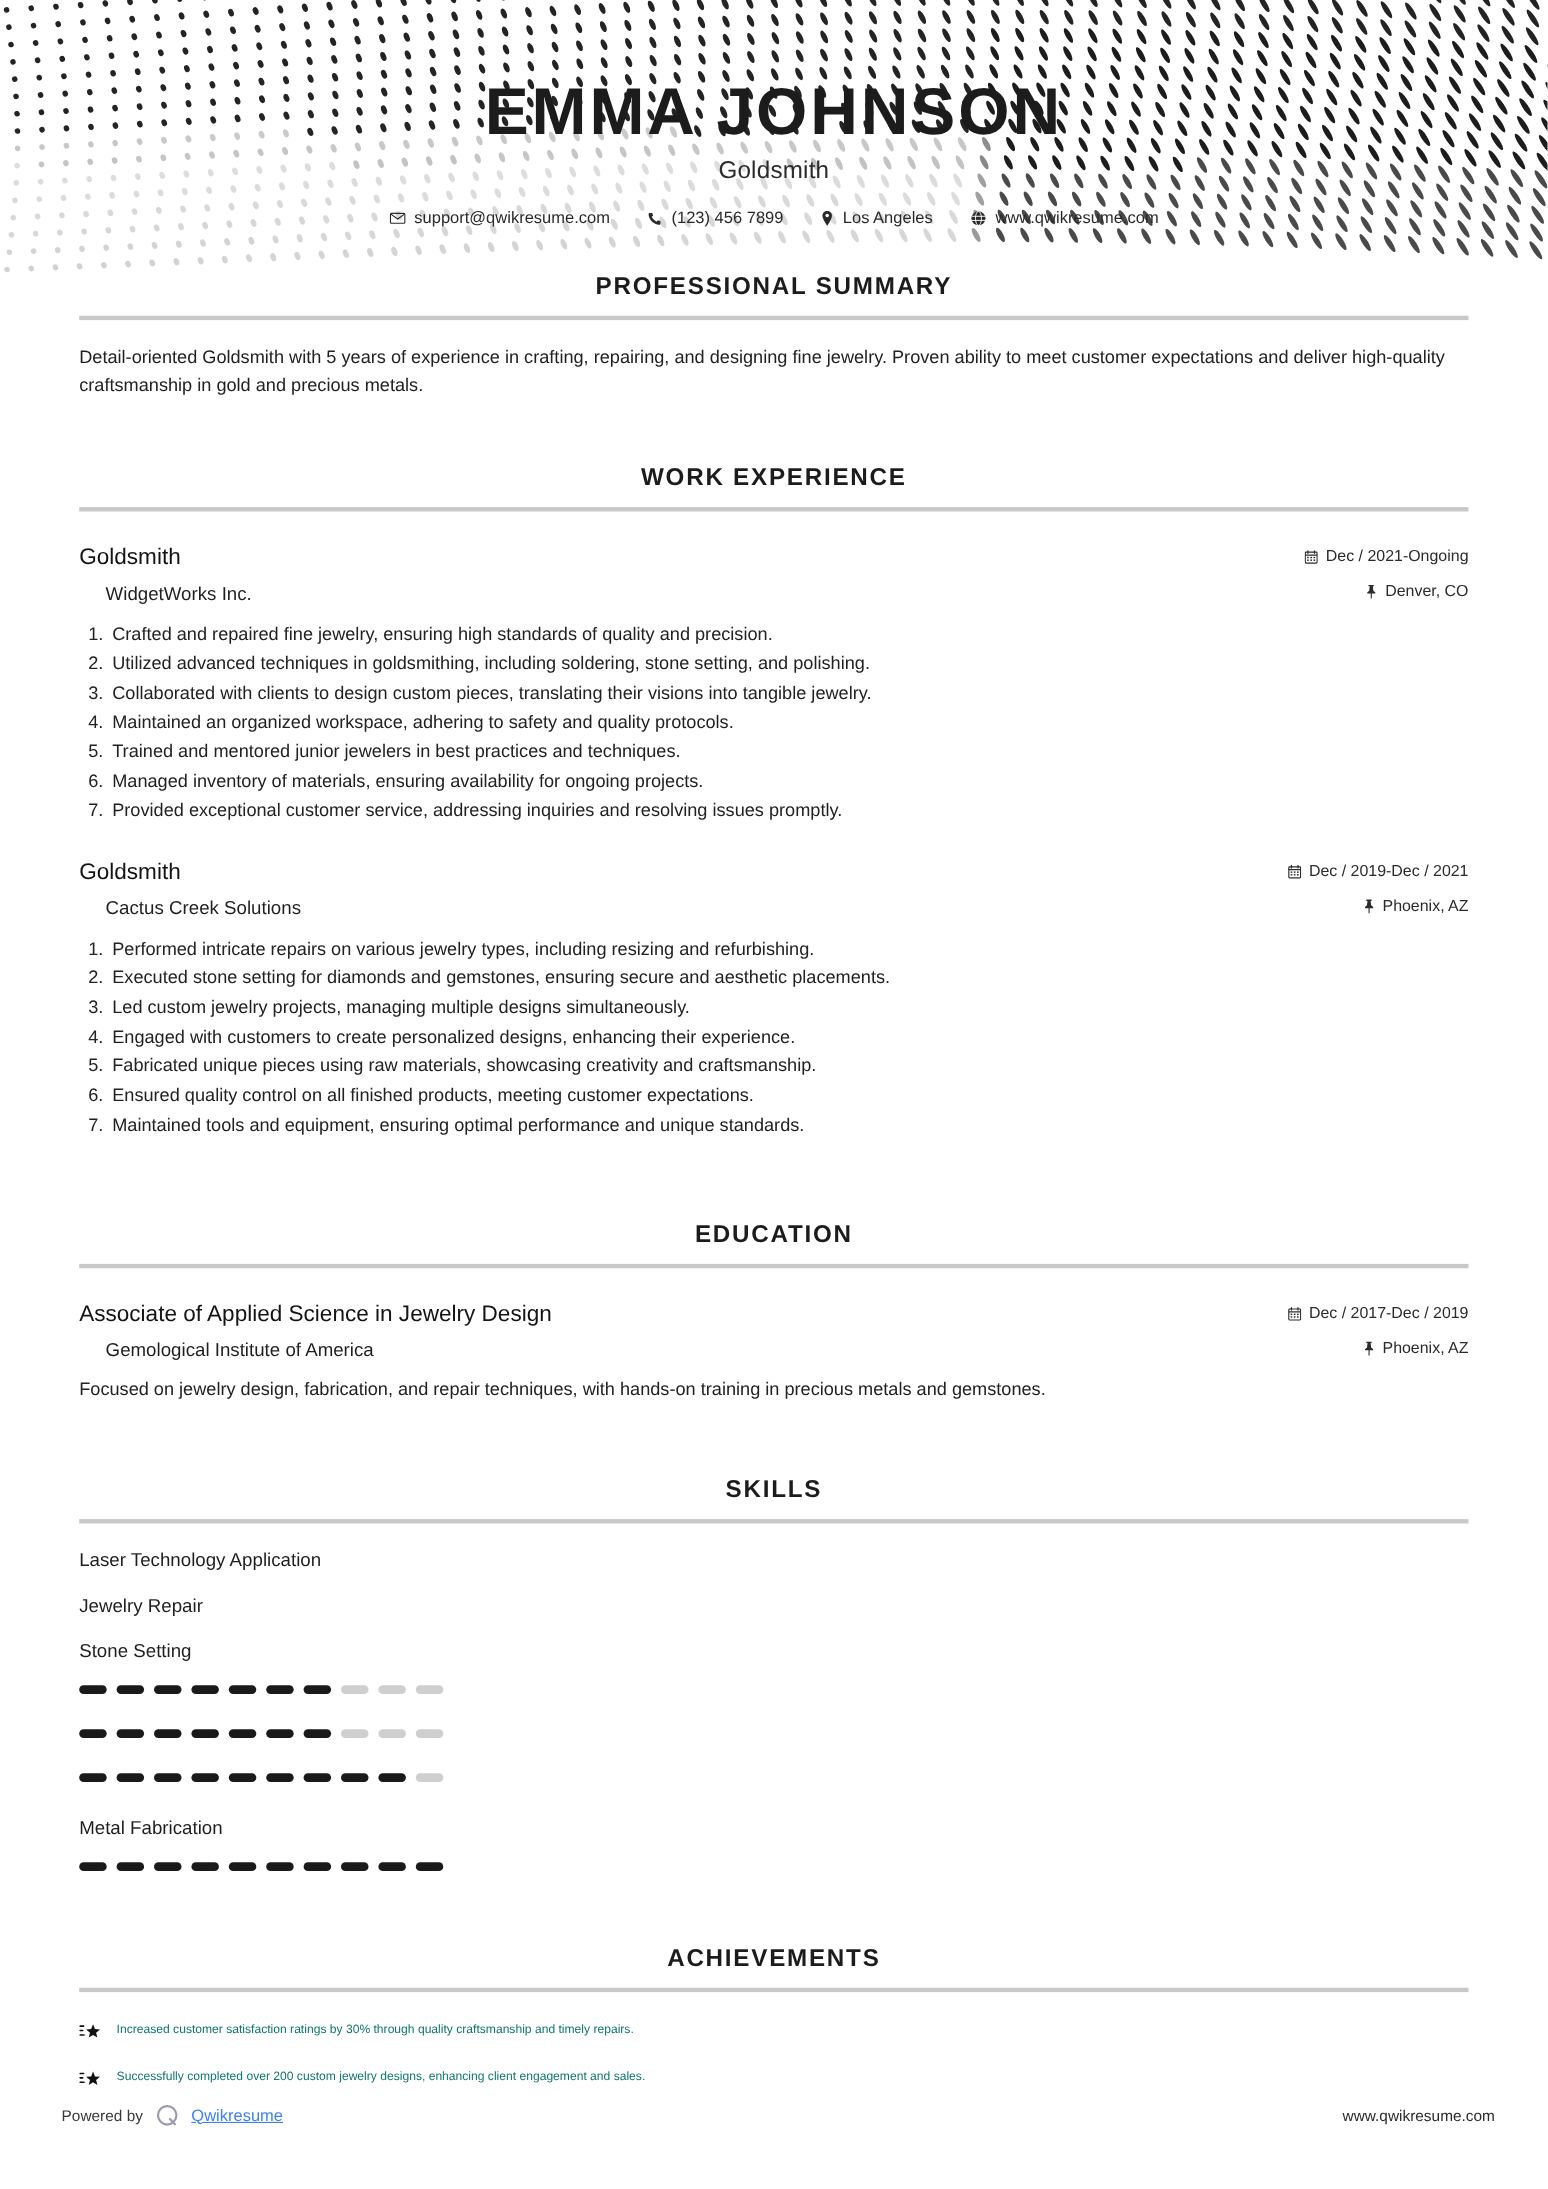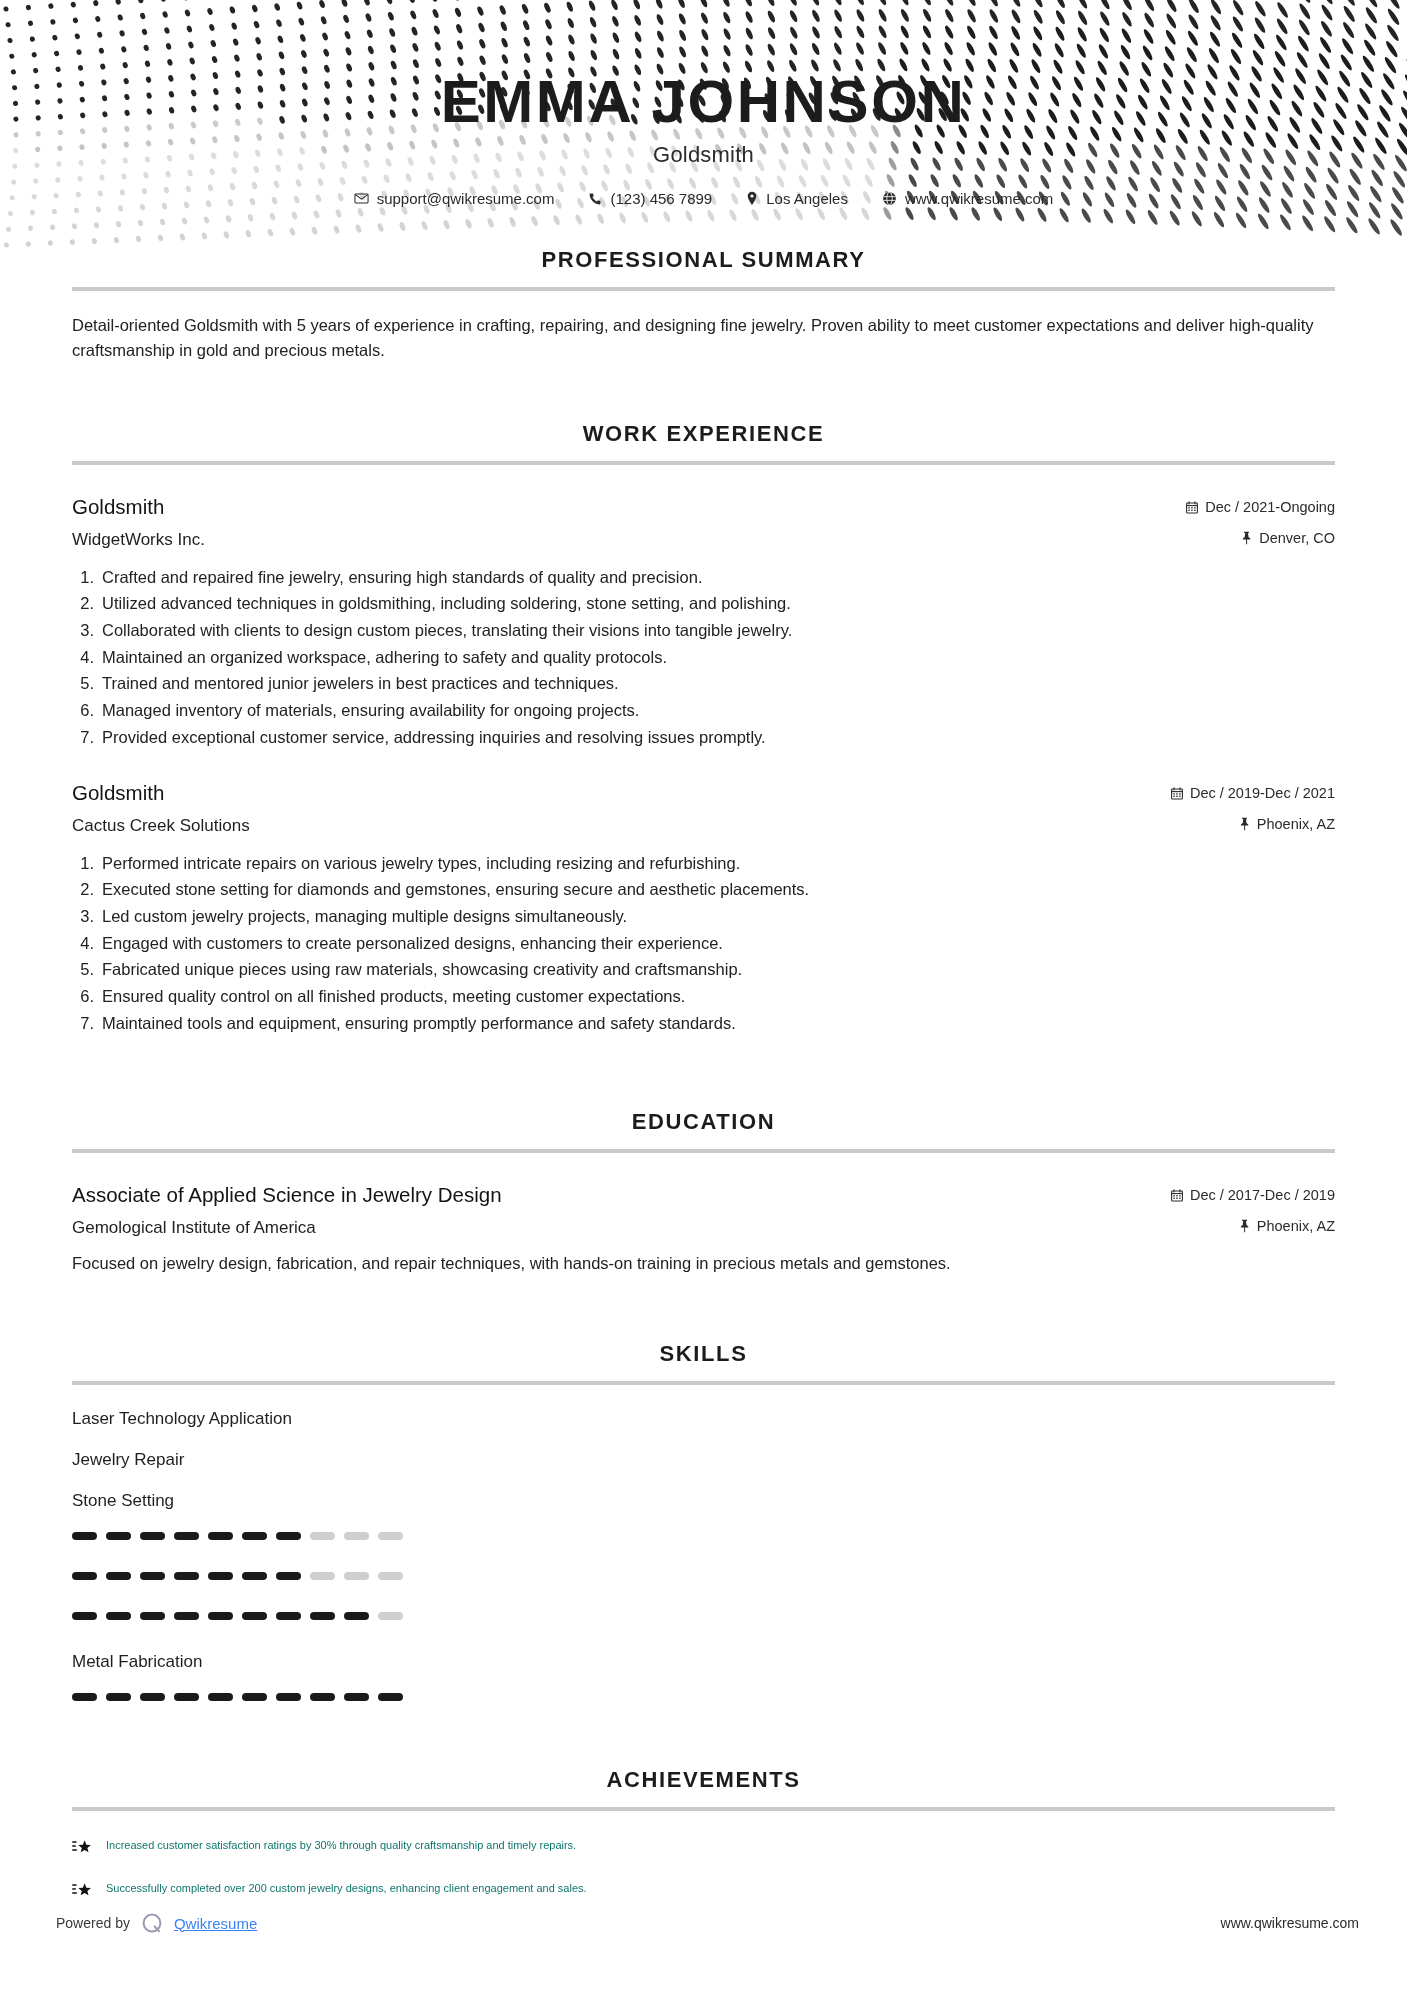--- a/index.html
+++ b/index.html
@@ -126,20 +126,21 @@
     align-items: center;
     gap: 7px;
     white-space: nowrap;
   }
 
   .entry-sub {
     display: flex;
     justify-content: space-between;
     align-items: baseline;
     margin-top: 11px;
+    margin-left: 24px;
   }
 
   .entry-org {
     font-size: 17px;
     color: #1f1f1f;
   }
 
   .bullets {
     list-style: none;
     margin-top: 14px;
@@ -1357,21 +1358,21 @@
             <li>
               <span class="num">5.</span>
               <span>Fabricated unique pieces using raw materials, showcasing creativity and craftsmanship.</span>
             </li>
             <li>
               <span class="num">6.</span>
               <span>Ensured quality control on all finished products, meeting customer expectations.</span>
             </li>
             <li>
               <span class="num">7.</span>
-              <span>Maintained tools and equipment, ensuring promptly performance and safety standards.</span>
+              <span>Maintained tools and equipment, ensuring optimal performance and unique standards.</span>
             </li>
           </ul>
         </div>
       </div>
   </div>
 
   <div class="sp-72"></div>
 
   <div class="section">
     <div class="section-title">EDUCATION</div>

